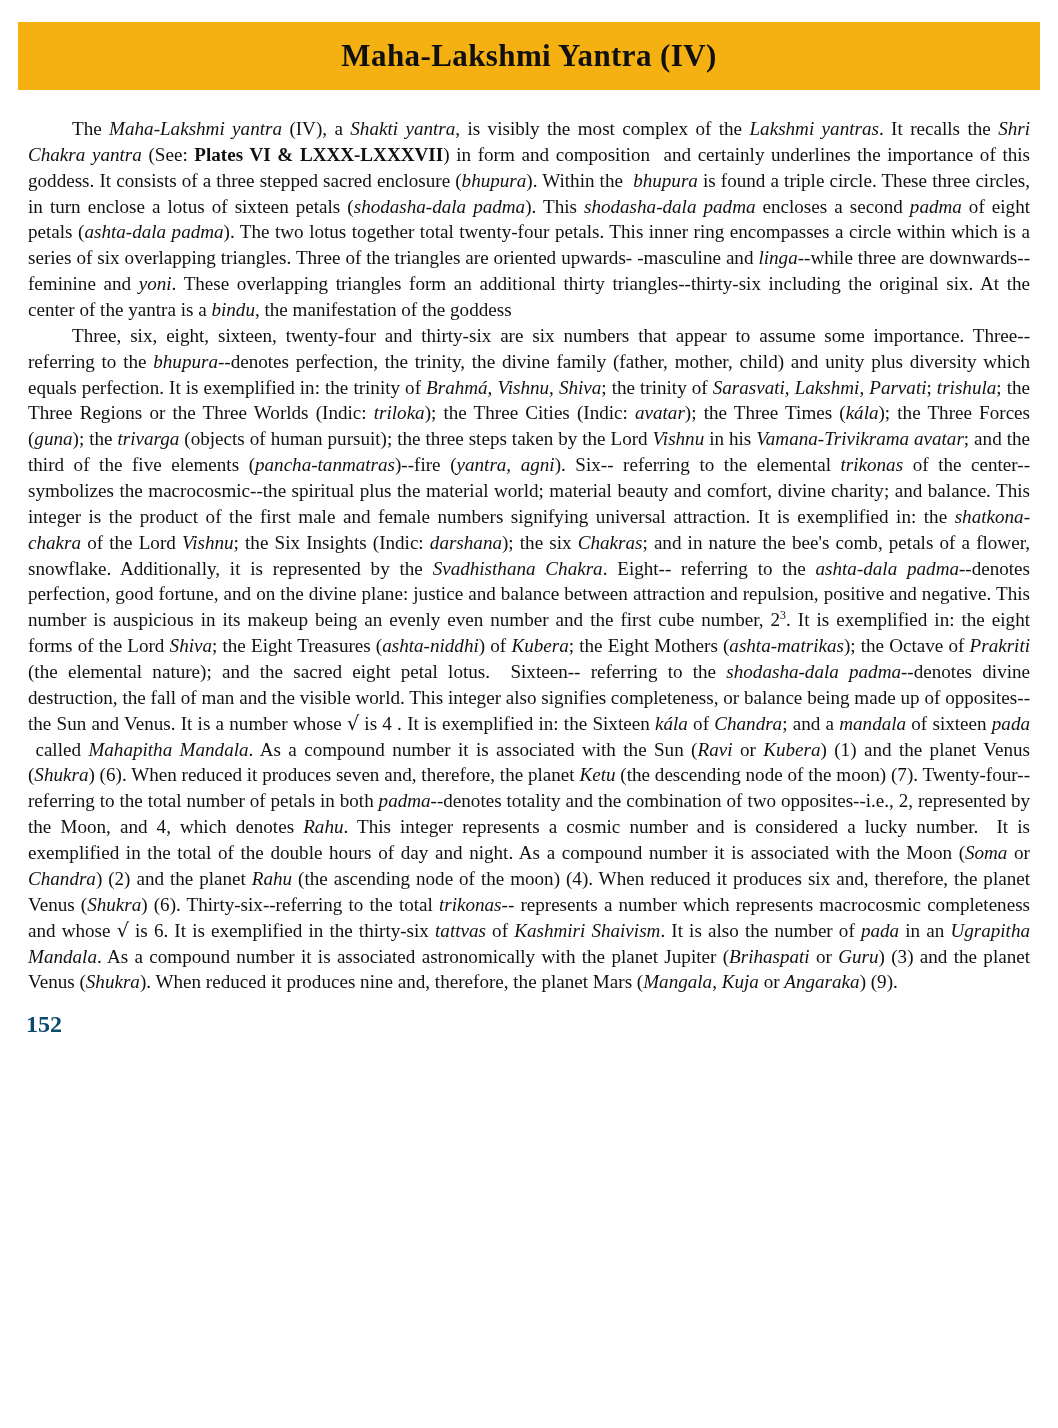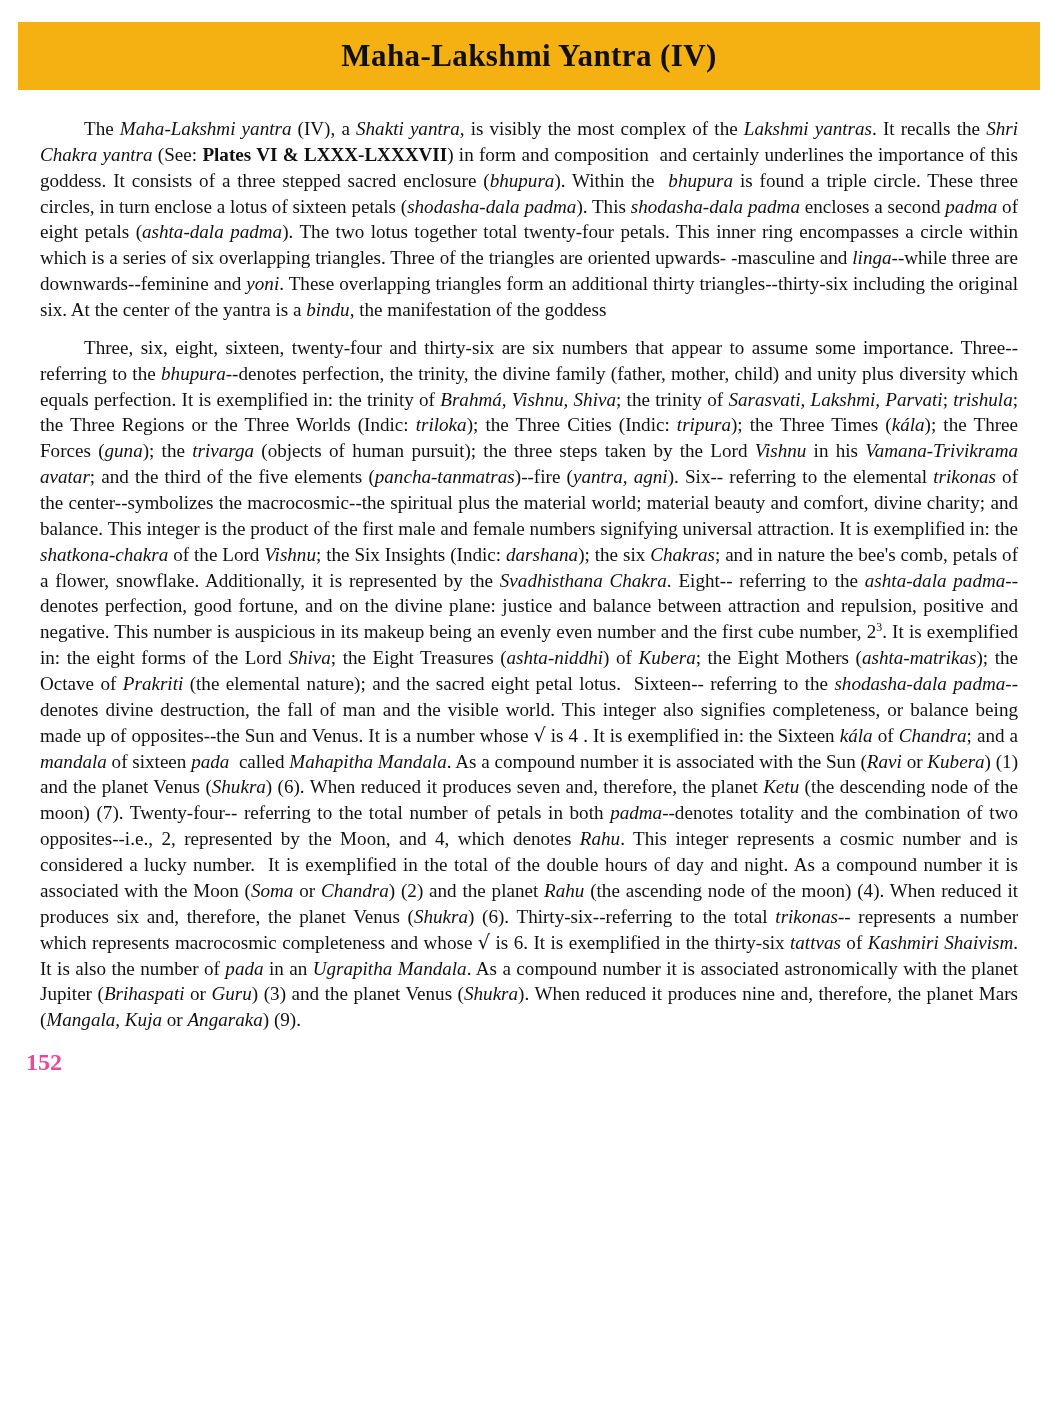--- a/index.html
+++ b/index.html
@@ -37,42 +37,42 @@
   }
   .body-copy {
     margin: 26px 28px 0 28px;
     font-size: 19.1px;
     line-height: 1.355;
     color: #111111;
     text-align: justify;
     text-justify: inter-word;
   }
   .body-copy p {
-    margin: 12px;
+    margin: 0;
     text-indent: 44px;
   }
   .body-copy p + p {
     margin-top: 0;
   }
   i, .it {
     font-style: italic;
   }
   b, .bd {
     font-weight: bold;
   }
   sup {
     font-size: 0.62em;
     vertical-align: super;
     line-height: 0;
   }
   .folio {
     margin: 16px 0 0 26px;
     font-size: 24px;
     font-weight: bold;
-    color: #ec4899;
+    color: #0c4a6e;
     font-family: "Liberation Serif", serif;
   }
   .radical {
     font-family: "DejaVu Sans", sans-serif;
     font-style: normal;
   }
 </style>
 </head>
 <body>
 
@@ -95,21 +95,21 @@
       -masculine and <i>linga</i>--while three are downwards--feminine and <i>yoni</i>. These overlapping triangles
       form an additional thirty triangles--thirty-six including the original six. At the center of the yantra is a
       <i>bindu</i>, the manifestation of the goddess
     </p>
 
     <p>
       Three, six, eight, sixteen, twenty-four and thirty-six are six numbers that appear to assume some
       importance. Three-- referring to the <i>bhupura</i>--denotes perfection, the trinity, the divine family (father,
       mother, child) and unity plus diversity which equals perfection. It is exemplified in: the trinity of
       <i>Brahmá, Vishnu, Shiva</i>; the trinity of <i>Sarasvati, Lakshmi, Parvati</i>; <i>trishula</i>; the Three Regions or the Three
-      Worlds (Indic: <i>triloka</i>); the Three Cities (Indic: <i>tripura</i>); the Three Times (<i>kála</i>); the Three Forces (<i>guna</i>);
+      Worlds (Indic: <i>triloka</i>); the Three Cities (Indic: <i>avatar</i>); the Three Times (<i>kála</i>); the Three Forces (<i>guna</i>);
       the <i>trivarga</i> (objects of human pursuit); the three steps taken by the Lord <i>Vishnu</i> in his <i>Vamana-Trivikrama
       avatar</i>; and the third of the five elements (<i>pancha-tanmatras</i>)--fire (<i>yantra, agni</i>). Six-- referring to the
       elemental <i>trikonas</i> of the center--symbolizes the macrocosmic--the spiritual plus the material world;
       material beauty and comfort, divine charity; and balance. This integer is the product of the first male
       and female numbers signifying universal attraction. It is exemplified in: the <i>shatkona-chakra</i> of the
       Lord <i>Vishnu</i>; the Six Insights (Indic: <i>darshana</i>); the six <i>Chakras</i>; and in nature the bee's comb, petals of
       a flower, snowflake. Additionally, it is represented by the <i>Svadhisthana Chakra</i>. Eight-- referring to the
       <i>ashta-dala padma</i>--denotes perfection, good fortune, and on the divine plane: justice and balance between
       attraction and repulsion, positive and negative. This number is auspicious in its makeup being an
       evenly even number and the first cube number, 2<sup>3</sup>. It is exemplified in: the eight forms of the Lord

